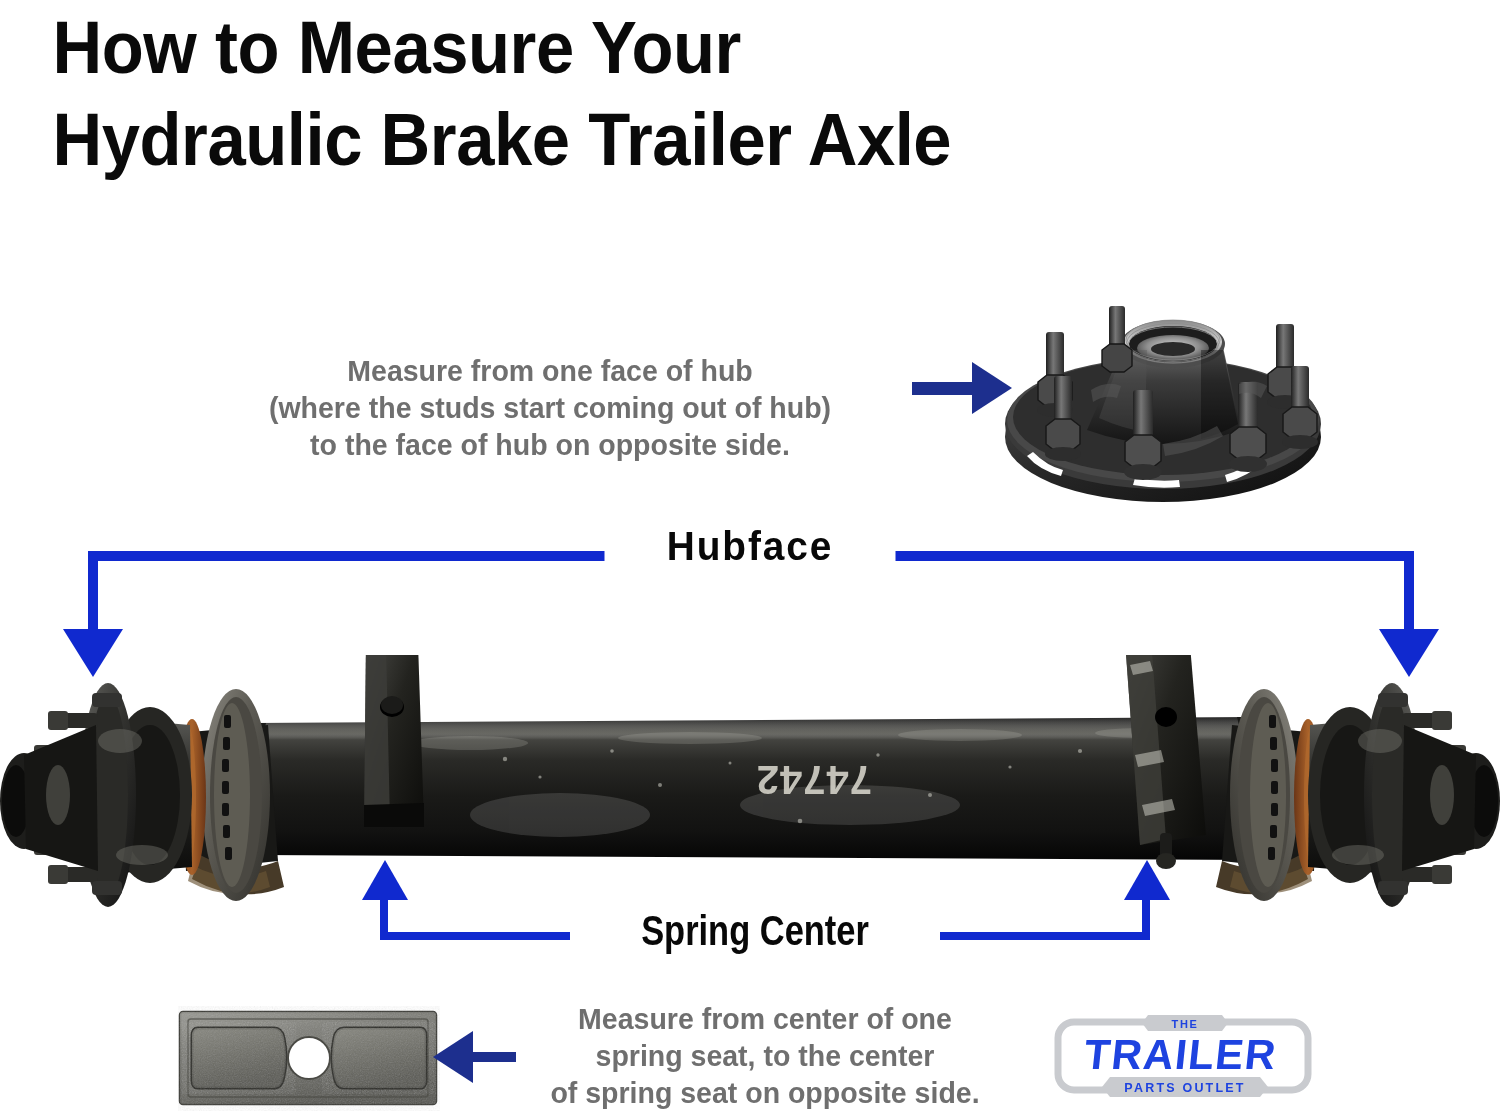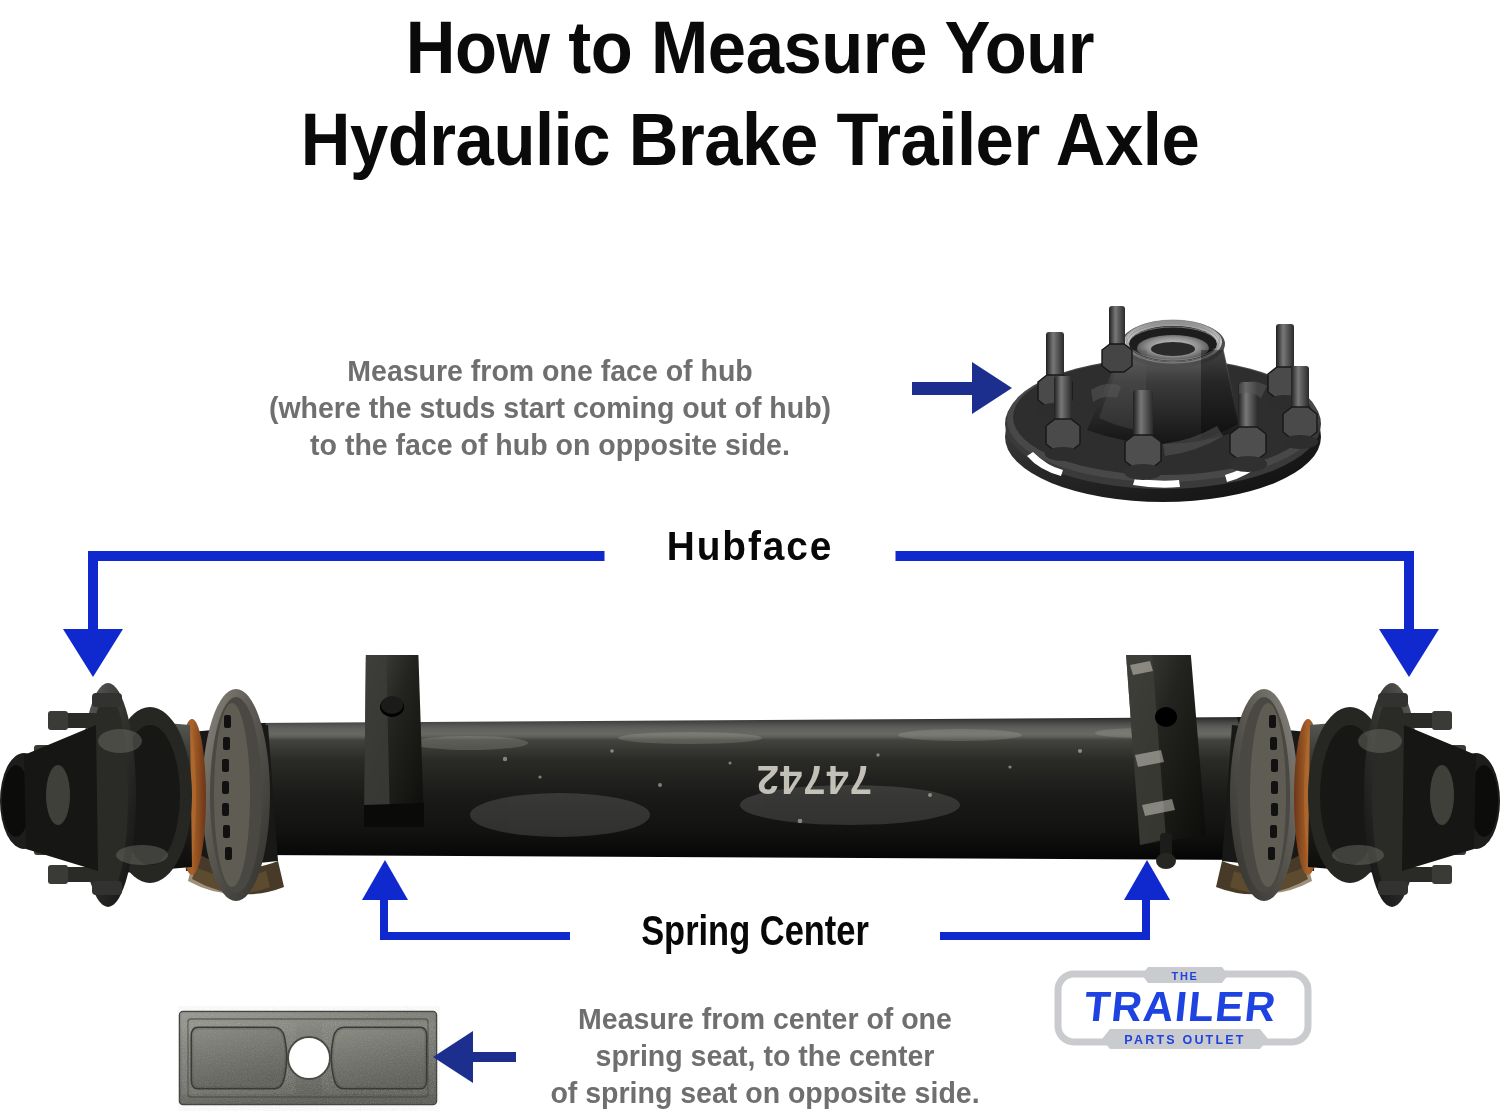--- a/index.html
+++ b/index.html
@@ -8,21 +8,20 @@
   body {
     width:1500px; height:1119px;
     position:relative; overflow:hidden;
     font-family:"Liberation Sans", sans-serif;
     background:#ffffff;
   }
 
   
   #title-block{
     position:absolute; left:0; top:2px; width:1500px;
-    text-align:center;
   }
   .title-line{
     font-family:"Liberation Sans Narrow","Liberation Sans", sans-serif;
     font-weight:bold;
     color:#0a0a0a;
     font-size:74px;
     line-height:92px;
     letter-spacing:-0.5px;
     transform:scaleX(0.93);
     white-space:nowrap;
@@ -106,21 +105,21 @@
   #axle-assembly svg{ display:block; }
 
   
   #spring-seat-photo{
     position:absolute; left:178px; top:1006px; width:262px; height:105px;
   }
   #spring-seat-photo svg{ display:block; }
 
   
   #logo{
-    position:absolute; left:1052px; top:966px; width:262px; height:92px;
+    position:absolute; left:1052px; top:1014px; width:262px; height:92px;
   }
   #logo svg{ display:block; }
 </style>
 </head>
 <body>
 
 <div id="title-block">
   <div class="title-line">How to Measure Your</div>
   <div class="title-line">Hydraulic Brake Trailer Axle</div>
 </div>

